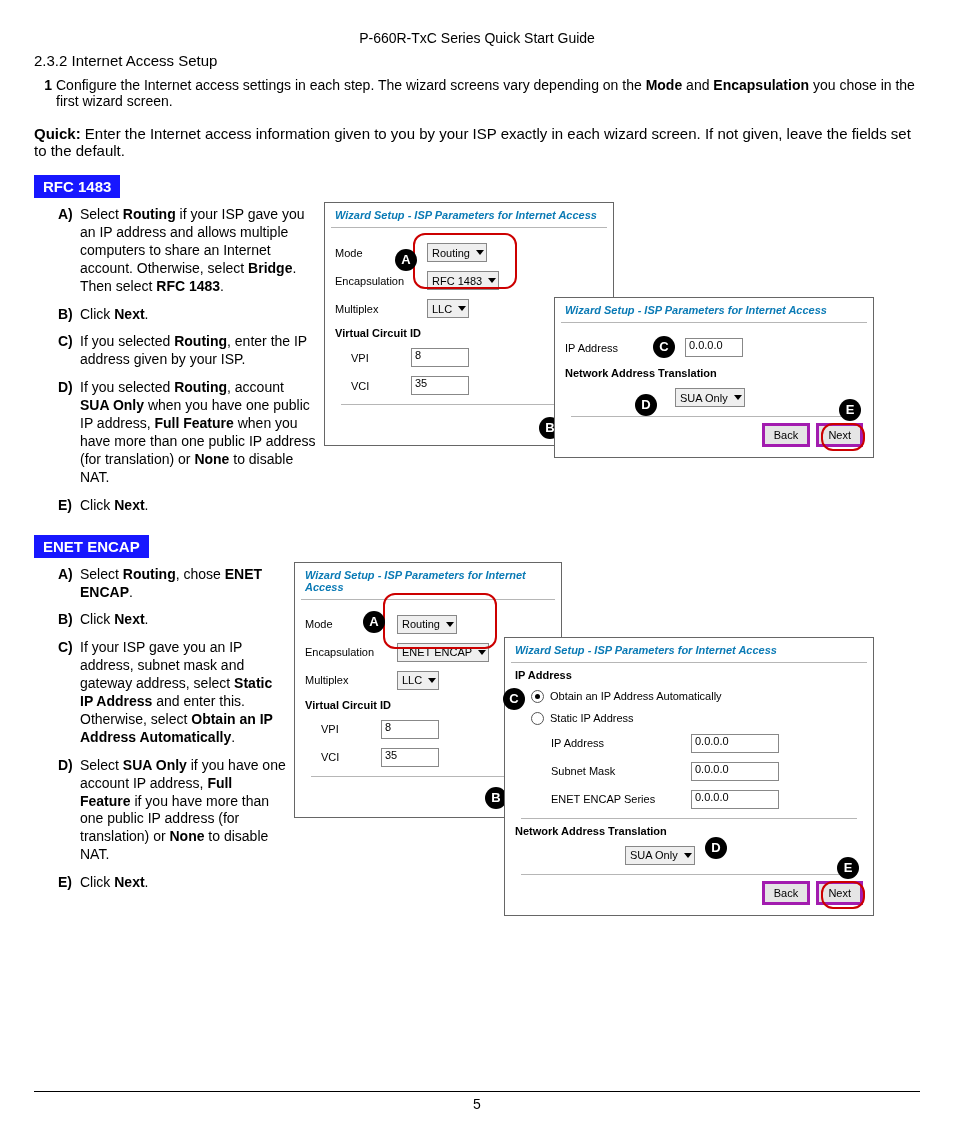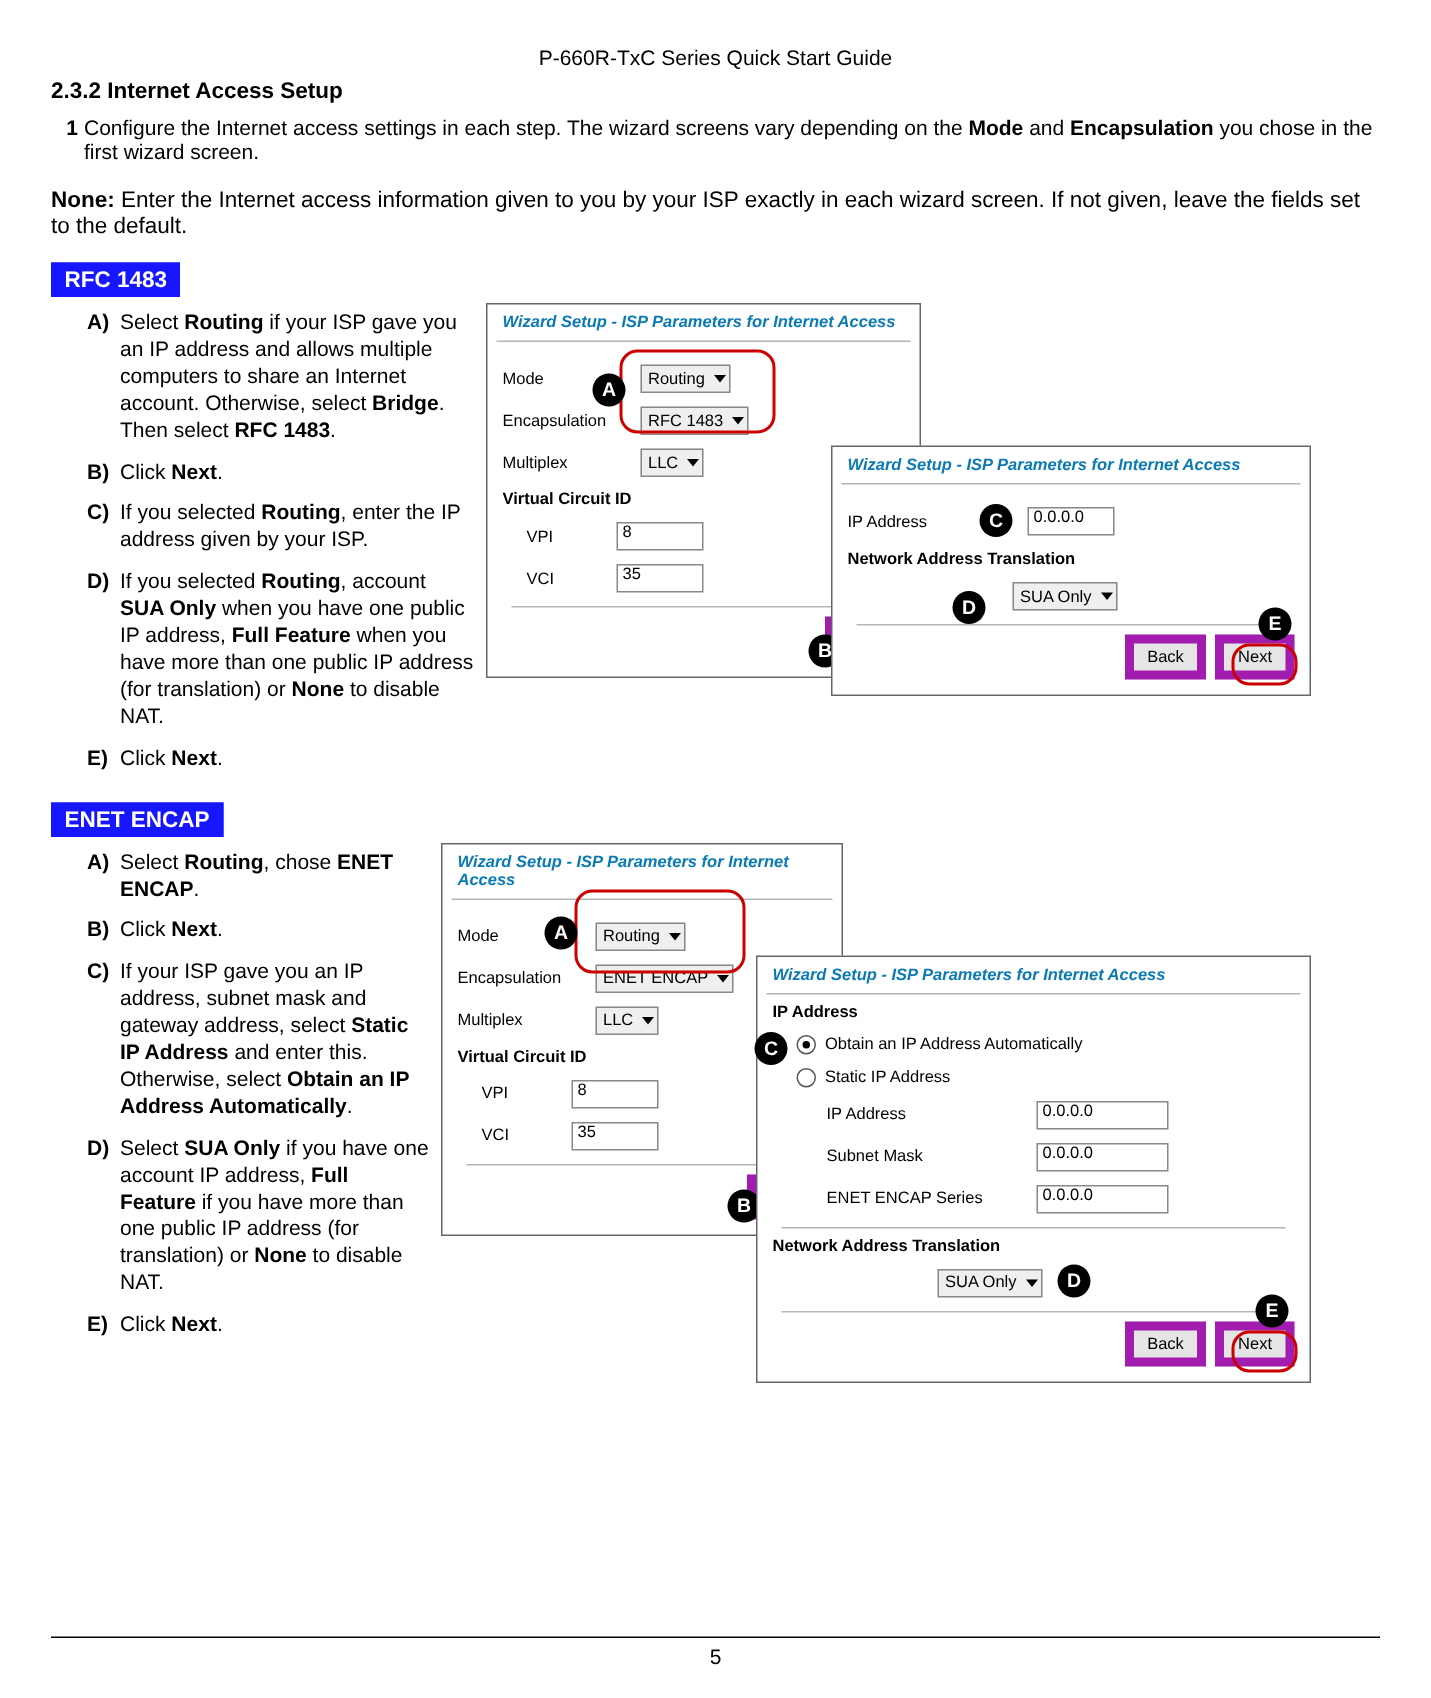--- a/index.html
+++ b/index.html
@@ -1,18 +1,18 @@
 <!DOCTYPE html>
 <html><head>
 <meta charset="utf-8">
 <style>
   html,body{margin:0;padding:0;background:#fff;color:#000;font-family:Arial,Helvetica,sans-serif;font-size:14px}
   .page{width:954px;min-height:1132px;margin:0 auto;position:relative;box-sizing:border-box;padding:30px 34px 20px 34px}
   .hdr{text-align:center;font-size:14px;margin-bottom:3px}
-  .h2{font-size:15px;font-weight:bold;margin:6px 0 8px 0}
+  .h2{font-size:15px;font-weight:normal;margin:6px 0 8px 0}
   .step1{display:flex}
   .step1 .num{font-weight:bold;width:18px;text-align:right;padding-right:4px}
   .step1 .txt{flex:1}
   .note{margin:16px 0 16px 0;font-size:15px}
   .note b{font-weight:bold}
   .blue-tag{display:inline-block;background:#1717ff;color:#fff;font-weight:bold;padding:2px 8px;font-size:15px;border:1px solid #1717ff}
   .two-col{display:flex;align-items:flex-start;margin-top:4px}
   .letters{width:290px;padding-left:24px;box-sizing:border-box;padding-right:8px}
   .letters2{width:260px;padding-left:24px;box-sizing:border-box;padding-right:8px}
   .letter{display:flex;margin:4px 0 10px 0;line-height:1.28}
@@ -21,21 +21,21 @@
   .dlg{background:#fff;border:1px solid #666;position:relative;box-sizing:border-box;font-size:11px}
   .dlg .title{color:#0a7ab5;font-style:italic;font-weight:bold;padding:6px 10px}
   .dlg hr{border:none;border-top:1px solid #b6b6b6;margin:0 6px}
   .dlg .body{padding:6px 10px 10px 10px}
   .row{display:flex;align-items:center;margin:9px 0}
   .row .lbl{width:92px}
   .row .lbl2{width:120px}
   .sel{display:inline-flex;align-items:center;border:1px solid #888;background:#efefef;height:17px;padding:0 2px 0 4px}
   .sel .tri{width:0;height:0;border-left:4px solid transparent;border-right:4px solid transparent;border-top:5px solid #000;margin-left:6px}
   .inp{border:1px solid #888;background:#fff;height:17px;padding:0 3px;display:inline-block;min-width:50px}
-  .btn{border:6px solid #a21caf;background:#e5e5e5;padding:3px 9px;font-size:11px;display:inline-block}
+  .btn{border:3px solid #a21caf;background:#e5e5e5;padding:3px 9px;font-size:11px;display:inline-block}
   .badge{position:absolute;width:22px;height:22px;border-radius:50%;background:#000;color:#fff;text-align:center;line-height:22px;font-weight:bold;font-size:13px}
   .redring{position:absolute;border:2px solid #c00;border-radius:12px}
   .ftr{position:absolute;bottom:20px;left:0;width:100%;text-align:center}
   .ftr hr{border:none;border-top:1px solid #000;margin:0 34px 4px 34px}
   .sub{padding-left:16px}
   .radio{display:inline-block;width:11px;height:11px;border:1px solid #555;border-radius:50%;vertical-align:middle;margin-right:6px;position:relative}
   .radio.checked::after{content:'';position:absolute;width:5px;height:5px;background:#000;border-radius:50%;top:3px;left:3px}
   b{font-weight:bold}
 </style>
 </head>
@@ -47,21 +47,21 @@
   <div class="h2">2.3.2 Internet Access Setup</div>
 
   <div class="step1">
     <div class="num">1</div>
     <div class="txt">
       <span>Configure the Internet access settings in each step. The wizard screens vary depending on the </span><b>Mode</b><span> and </span><b>Encapsulation</b><span> you chose in the first wizard screen.</span>
     </div>
   </div>
 
   <div class="note">
-    <b>None:</b><span> Enter the Internet access information given to you by your ISP exactly in each wizard screen. If not given, leave the fields set to the default.</span>
+    <b>Quick:</b><span> Enter the Internet access information given to you by your ISP exactly in each wizard screen. If not given, leave the fields set to the default.</span>
   </div>
 
   <div><span class="blue-tag">RFC 1483</span></div>
   <div class="two-col">
     <div class="letters">
       <div class="letter">
           <div class="lt">A)</div>
           <div class="lc"><span>Select </span><b>Routing</b><span> if your ISP gave you an IP address and allows multiple computers to share an Internet account. Otherwise, select </span><b>Bridge</b><span>. Then select </span><b>RFC 1483</b><span>.</span></div>
         </div>
       <div class="letter">

